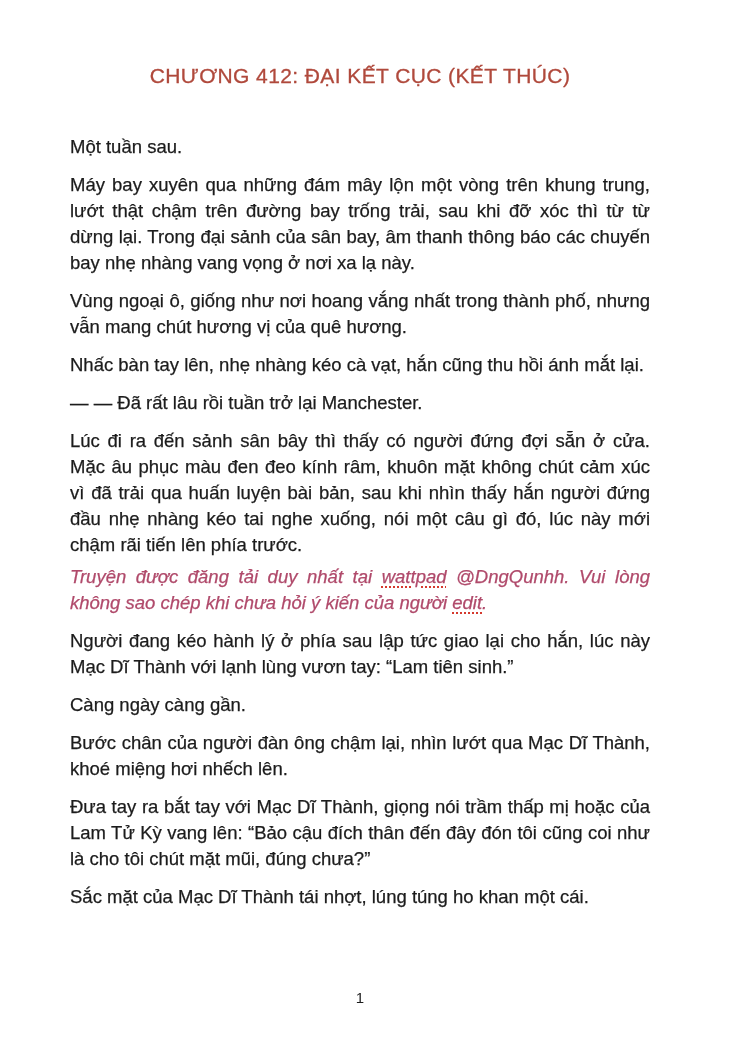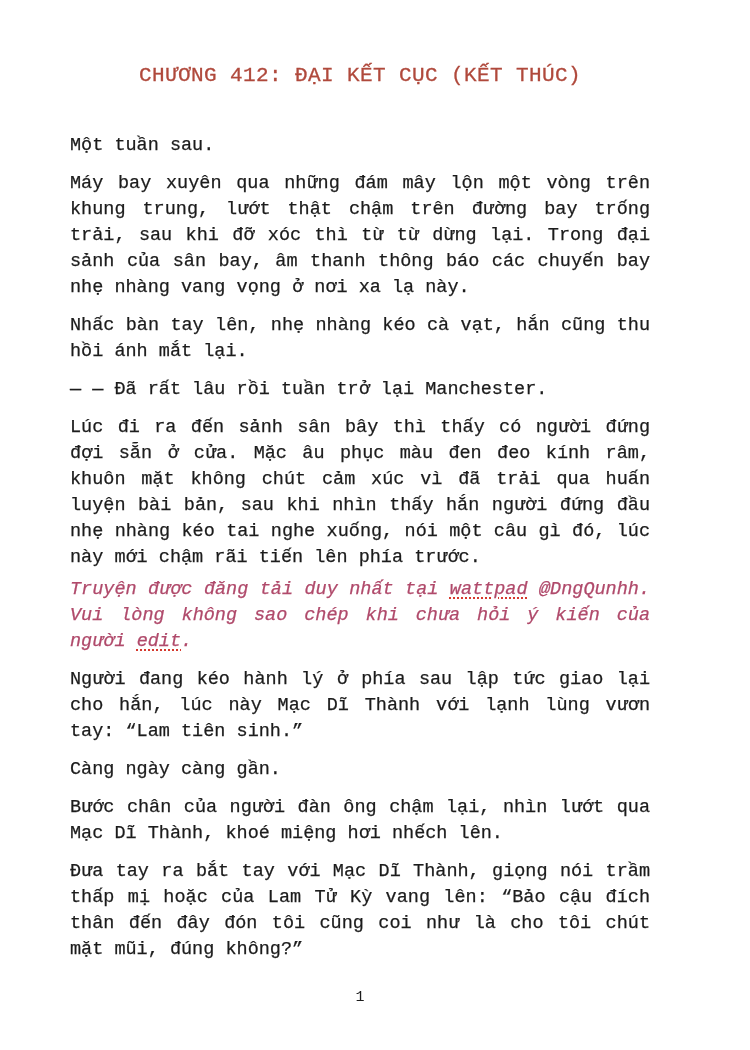--- a/index.html
+++ b/index.html
@@ -10,21 +10,21 @@
     --page-bg: #ffffff;
   }
   * { box-sizing: border-box; }
   html, body { margin: 0; padding: 0; background: #ffffff; }
   .page {
     width: 720px;
     height: 1050px;
     background: var(--page-bg);
     position: relative;
     overflow: hidden;
-    font-family: Liberation Mono, monospace;
+    font-family: Liberation Sans, sans-serif;
     color: var(--body-text);
   }
   .content {
     padding: 64px 70px 0 70px;
   }
   .chapter-title {
     margin: 0 0 46px 0;
     text-align: center;
     font-size: 21px;
     font-weight: normal;
@@ -66,27 +66,29 @@
 </head>
 <body>
 
 <div class="page">
   <div class="content">
 
     <h1 class="chapter-title">CHƯƠNG 412: ĐẠI KẾT CỤC (KẾT THÚC)</h1>
 
     <p class="para">Một tuần sau.</p>
     <p class="para">Máy bay xuyên qua những đám mây lộn một vòng trên khung trung, lướt thật chậm trên đường bay trống trải, sau khi đỡ xóc thì từ từ dừng lại. Trong đại sảnh của sân bay, âm thanh thông báo các chuyến bay nhẹ nhàng vang vọng ở nơi xa lạ này.</p>
+    <p class="para">Vùng ngoại ô, giống như nơi hoang vắng nhất trong thành phố, nhưng vẫn mang chút hương vị của quê hương.</p>
     <p class="para">Nhấc bàn tay lên, nhẹ nhàng kéo cà vạt, hắn cũng thu hồi ánh mắt lại.</p>
     <p class="para">— — Đã rất lâu rồi tuần trở lại Manchester.</p>
     <p class="para">Lúc đi ra đến sảnh sân bây thì thấy có người đứng đợi sẵn ở cửa. Mặc âu phục màu đen đeo kính râm, khuôn mặt không chút cảm xúc vì đã trải qua huấn luyện bài bản, sau khi nhìn thấy hắn người đứng đầu nhẹ nhàng kéo tai nghe xuống, nói một câu gì đó, lúc này mới chậm rãi tiến lên phía trước.</p>
 
     <p class="watermark"><span>Truyện được đăng tải duy nhất tại </span><span class="wm-flagged">wattpad</span><span> @DngQunhh. Vui lòng không sao chép khi chưa hỏi ý kiến của người </span><span class="wm-flagged">edit</span><span>.</span></p>
 
     <p class="para">Người đang kéo hành lý ở phía sau lập tức giao lại cho hắn, lúc này Mạc Dĩ Thành với lạnh lùng vươn tay: “Lam tiên sinh.”</p>
     <p class="para">Càng ngày càng gần.</p>
     <p class="para">Bước chân của người đàn ông chậm lại, nhìn lướt qua Mạc Dĩ Thành, khoé miệng hơi nhếch lên.</p>
-    <p class="para">Đưa tay ra bắt tay với Mạc Dĩ Thành, giọng nói trầm thấp mị hoặc của Lam Tử Kỳ vang lên: “Bảo cậu đích thân đến đây đón tôi cũng coi như là cho tôi chút mặt mũi, đúng không?”</p>
+    <p class="para">Đưa tay ra bắt tay với Mạc Dĩ Thành, giọng nói trầm thấp mị hoặc của Lam Tử Kỳ vang lên: “Bảo cậu đích thân đến đây đón tôi cũng coi như là cho tôi chút mặt mũi, đúng chưa?”</p>
+    <p class="para">Sắc mặt của Mạc Dĩ Thành tái nhợt, lúng túng ho khan một cái.</p>
 
   </div>
 
   <div class="page-number">1</div>
 </div>
 
 </body></html>

